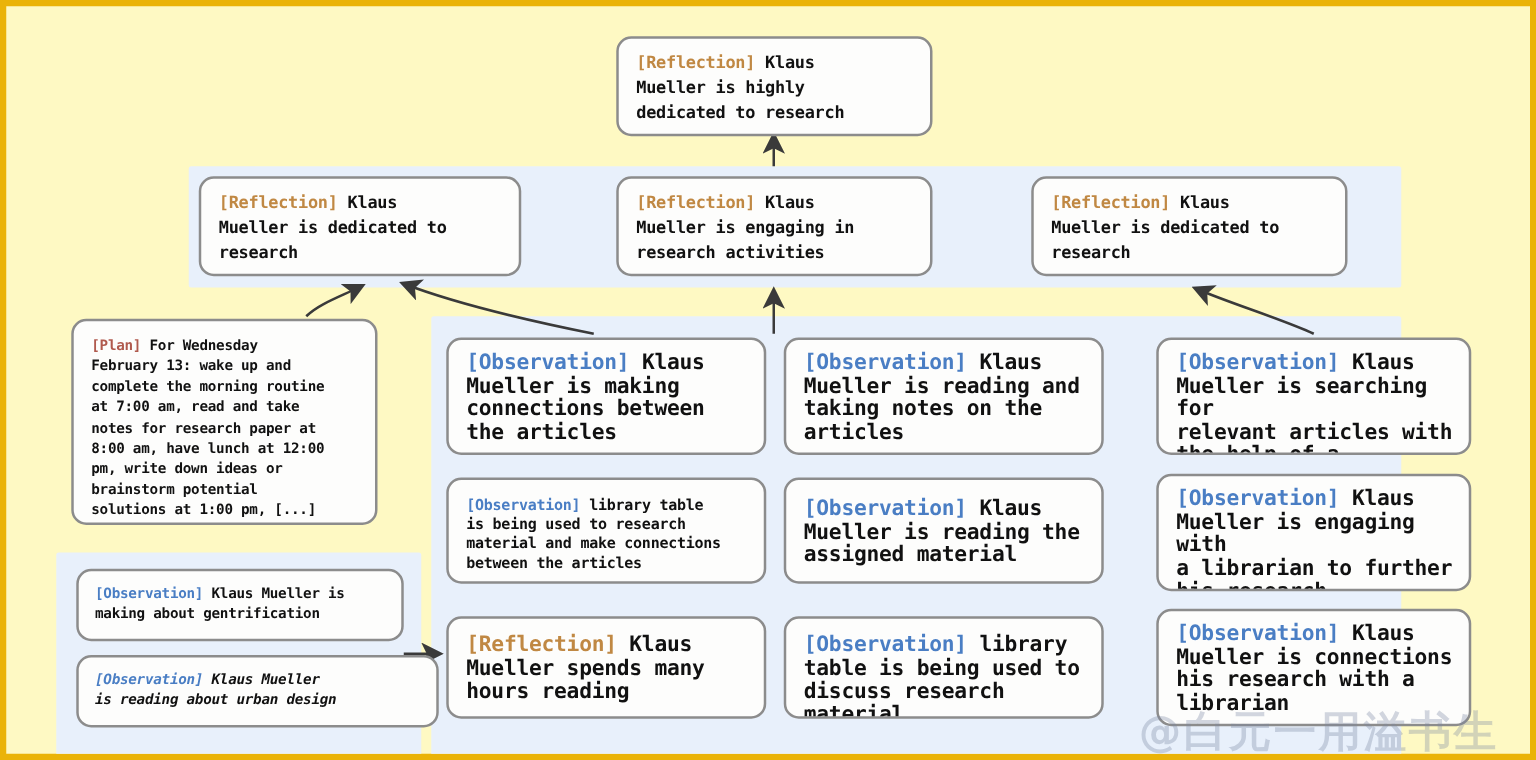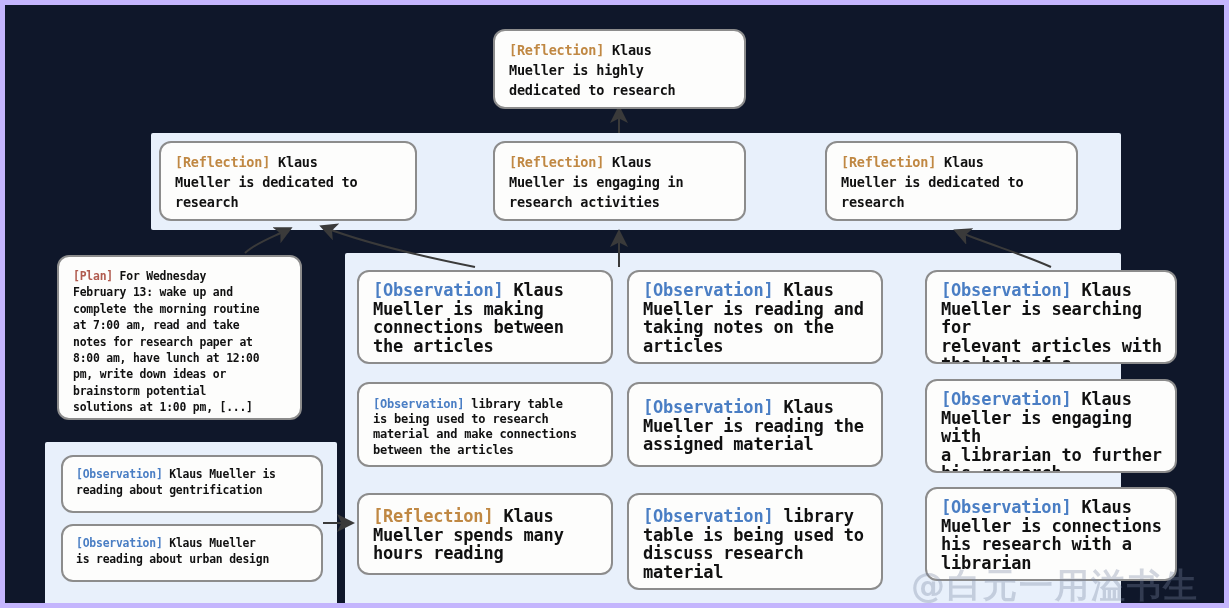--- a/index.html
+++ b/index.html
@@ -7,23 +7,23 @@
     padding: 0;
     background: #ffffff;
   }
   body {
     font-family: "DejaVu Sans Mono", "Liberation Mono", monospace;
   }
   #canvas {
     position: relative;
     width: 1229px;
     height: 608px;
-    background: #0f172a;
+    background: #fef9c3;
     box-sizing: border-box;
-    border: 5px solid #c4b5fd;
+    border: 5px solid #eab308;
     overflow: hidden;
   }
   .band {
     position: absolute;
     background: #e8f0fb;
     border-radius: 2px;
   }
   .node {
     position: absolute;
     box-sizing: border-box;
@@ -113,23 +113,23 @@
 February 13: wake up and
 complete the morning routine
 at 7:00 am, read and take
 notes for research paper at
 8:00 am, have lunch at 12:00
 pm, write down ideas or
 brainstorm potential
 solutions at 1:00 pm, [...]</span></div>
 
   <div class="node fs11" style="left:56px; top:450px; width:262px; height:58px; padding-left:13px;"><span class="tag-observation">[Observation]</span><span class="body"> Klaus Mueller is
-reading about gentrification</span></div>
+making about gentrification</span></div>
 
-  <div class="node fs11" style="left:56px; top:519px; width:262px; height:58px; padding-left:13px;"><span class="tag-observation">[Observation]</span><span class="body"> Klaus Mueller
+  <div class="node fs11" style="left:56px; top:519px; width:290px; height:58px; padding-left:13px;font-style:italic;"><span class="tag-observation">[Observation]</span><span class="body"> Klaus Mueller
 is reading about urban design</span></div>
 
   <div class="node fs12" style="left:352px; top:265px; width:256px; height:94px;"><span class="tag-observation">[Observation]</span><span class="body"> Klaus
 Mueller is making
 connections between
 the articles</span></div>
 
   <div class="node fs10" style="left:352px; top:377px; width:256px; height:85px; padding-top:13px;"><span class="tag-observation">[Observation]</span><span class="body"> library table
 is being used to research
 material and make connections
@@ -141,21 +141,21 @@
 
   <div class="node fs12" style="left:622px; top:265px; width:256px; height:94px;"><span class="tag-observation">[Observation]</span><span class="body"> Klaus
 Mueller is reading and
 taking notes on the
 articles</span></div>
 
   <div class="node fs12" style="left:622px; top:377px; width:256px; height:85px; padding-top:14px;"><span class="tag-observation">[Observation]</span><span class="body"> Klaus
 Mueller is reading the
 assigned material</span></div>
 
-  <div class="node fs12" style="left:622px; top:488px; width:256px; height:97px; padding-top:12px;"><span class="tag-observation">[Observation]</span><span class="body"> library
+  <div class="node fs12" style="left:622px; top:488px; width:256px; height:82px; padding-top:12px;"><span class="tag-observation">[Observation]</span><span class="body"> library
 table is being used to
 discuss research material</span></div>
 
   <div class="node fs12" style="left:920px; top:265px; width:252px; height:94px;"><span class="tag-observation">[Observation]</span><span class="body"> Klaus
 Mueller is searching for
 relevant articles with
 the help of a librarian</span></div>
 
   <div class="node fs12" style="left:920px; top:374px; width:252px; height:94px;"><span class="tag-observation">[Observation]</span><span class="body"> Klaus
 Mueller is engaging with

